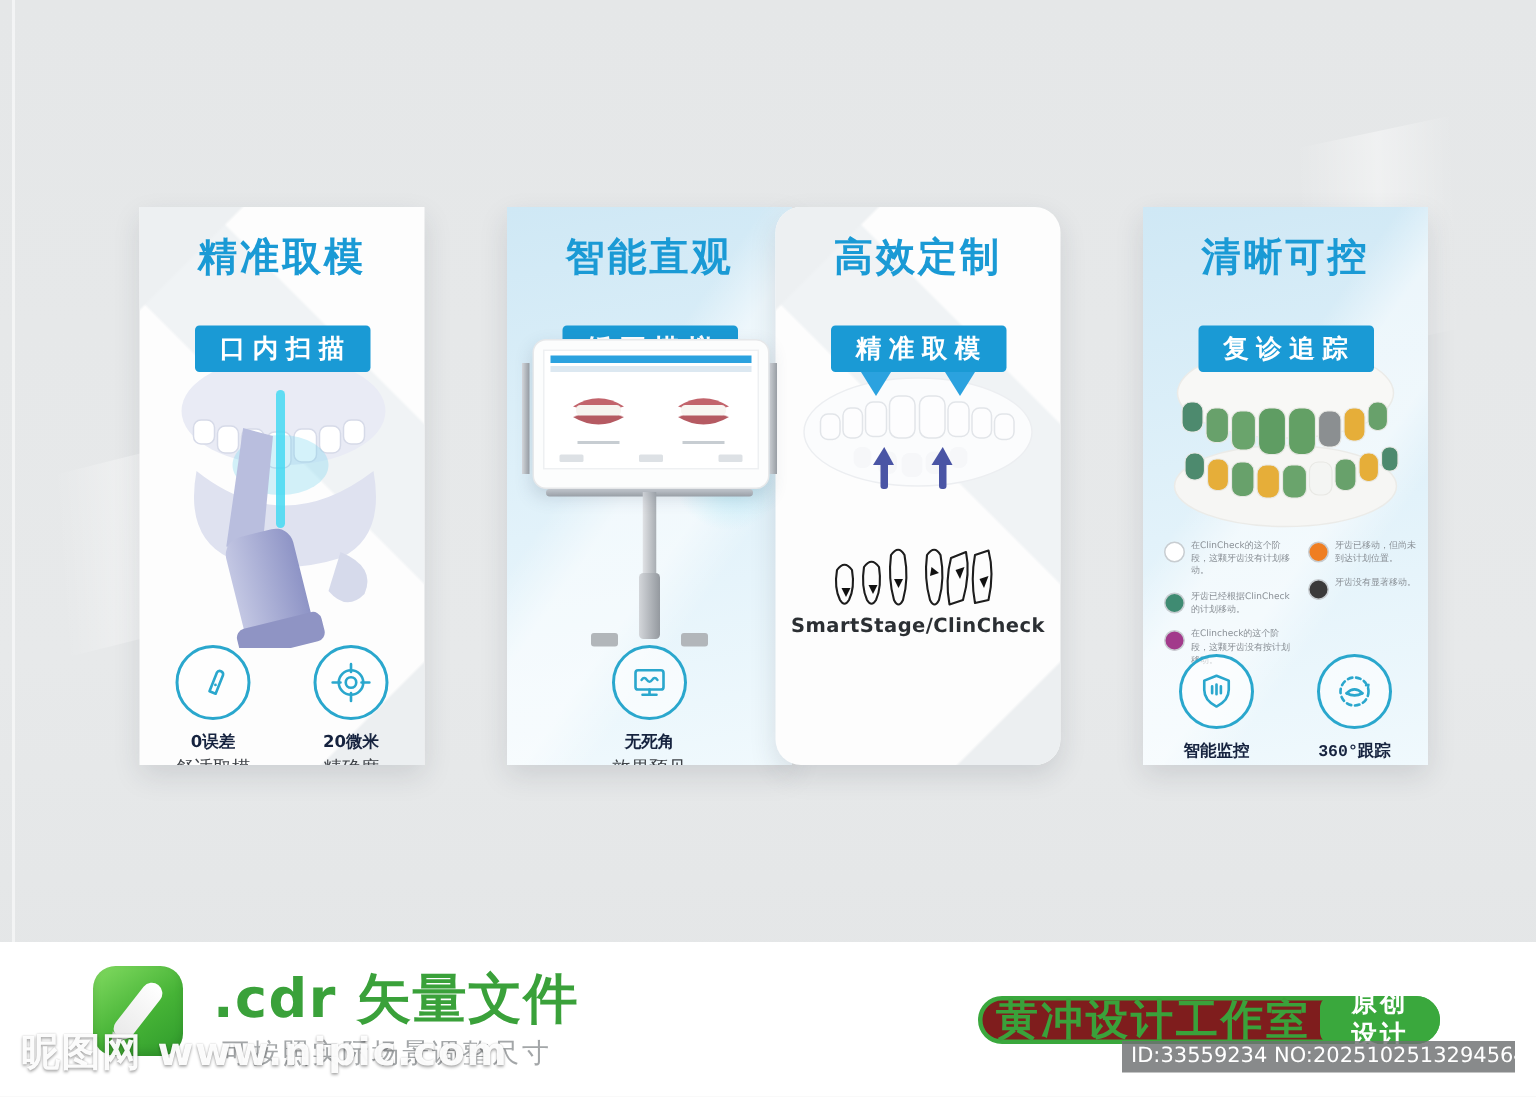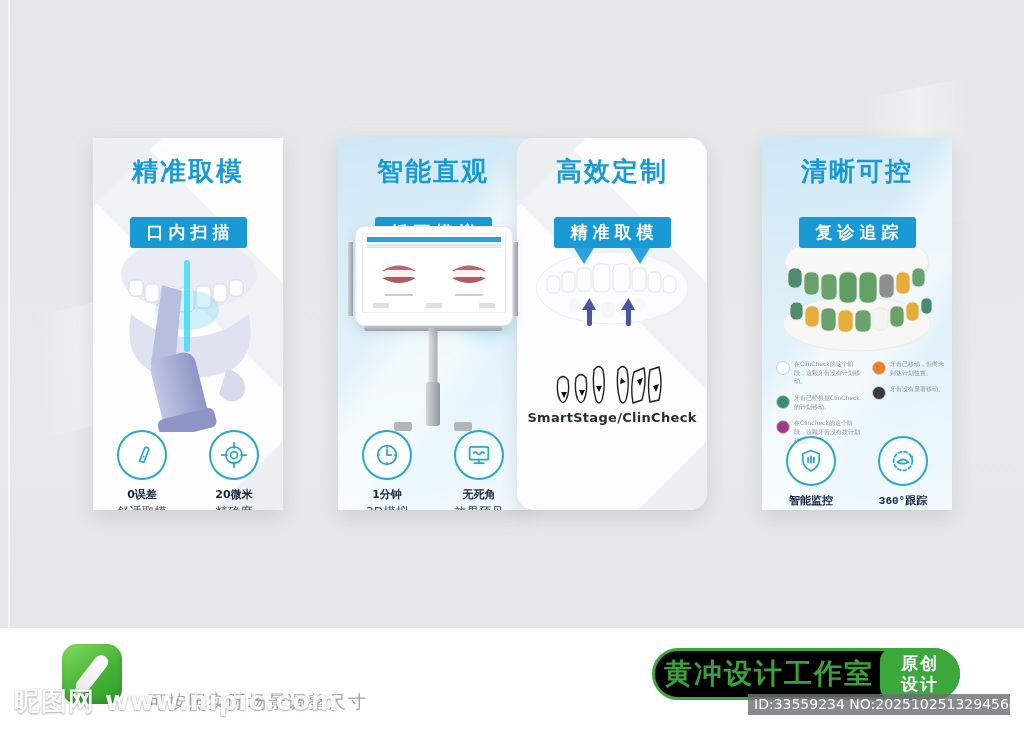--- a/index.html
+++ b/index.html
@@ -82,22 +82,22 @@
   .cdr-icon{position:absolute;left:62px;top:16px;width:60px;height:60px;border-radius:15px;
     background:linear-gradient(145deg,#82db61 0%,#46b336 55%,#2f9b2c 100%);box-shadow:inset 0 -3px 6px rgba(0,0,0,.12);}
   .pen{position:absolute;left:23px;top:8px;width:14px;height:44px;background:linear-gradient(#fff,#e9e9e9);
     border-radius:7px;transform:rotate(38deg);}
   .pen::after{content:"";position:absolute;left:2px;bottom:-7px;border-left:5px solid transparent;
     border-right:5px solid transparent;border-top:8px solid #cfcfcf;}
   .cdr-title{position:absolute;left:142px;top:14px;font-size:36px;font-weight:900;color:#3aa13a;letter-spacing:1px;}
   .cdr-sub{position:absolute;left:148px;top:62px;font-size:18px;color:#a3a6a8;letter-spacing:2px;}
   .watermark{position:absolute;left:14px;top:56px;font-size:26px;font-weight:800;color:rgba(255,255,255,.96);
     text-shadow:0 1px 2px rgba(0,0,0,.30),0 0 1px rgba(0,0,0,.22);letter-spacing:1px;z-index:3;}
-  .studio-pill{position:absolute;left:652px;top:20px;width:308px;height:52px;border:3px solid #3aa83d;
-    border-radius:28px;background:#000000;box-sizing:border-box;}
+  .studio-pill{position:absolute;left:652px;top:36px;width:308px;height:32px;border:3px solid #3aa83d;
+    border-radius:28px;background:#7f1d1d;box-sizing:border-box;}
   .studio-name{position:absolute;left:0;top:0;bottom:0;width:228px;display:flex;align-items:center;justify-content:center;
     font-size:28px;font-weight:800;color:#3aa13a;letter-spacing:2px;}
   .orig-badge{position:absolute;right:-3px;top:-3px;bottom:-3px;width:80px;background:#3aa83d;
     border-radius:14px 28px 28px 14px;display:flex;flex-direction:column;align-items:center;justify-content:center;
     color:#fff;font-size:17px;font-weight:700;line-height:1.25;letter-spacing:2px;}
   .id-bar{position:absolute;left:748px;top:66px;width:262px;height:21px;background:rgba(110,112,114,.82);
     color:#fff;font-size:14px;line-height:21px;padding-left:6px;box-sizing:border-box;z-index:4;white-space:nowrap;}
 </style>
 </head>
 <body>
@@ -197,31 +197,20 @@
           <div class="sbtn"></div>
           <div class="sbtn"></div>
           <div class="sbtn"></div>
         </div>
       </div>
     </div>
     <div class="features">
       <div class="feature">
         <div class="fcircle">
           <svg viewBox="0 0 24 24">
-              <circle cx="12" cy="12" r="8"></circle>
-              <path d="M12 12 V7 M12 12 L15.6 12"></path>
-            <path d="M12 4.6 v1 M12 18.4 v1 M4.6 12 h1 M18.4 12 h1" stroke-width="1.2"></path>
-            </svg>
-        </div>
-        <div class="ftitle">1分钟</div>
-        <div class="fsub">3D模拟</div>
-      </div>
-      <div class="feature">
-        <div class="fcircle">
-          <svg viewBox="0 0 24 24">
               <rect x="4" y="5" width="16" height="11" rx="1.5"></rect>
             <path d="M7.5 10.5 q1.5 -2.2 3 0 t3 0 t3 0"></path>
               <path d="M12 16 v3 M8 19 h8"></path>
             </svg>
         </div>
         <div class="ftitle">无死角</div>
         <div class="fsub">效果预见</div>
       </div>
     </div>
   </div>
@@ -363,20 +352,21 @@
         <div class="ftitle">360°跟踪</div>
 
       </div>
     </div>
   </div>
 
   <div class="footer">
     <div class="cdr-icon">
       <div class="pen"></div>
     </div>
+    <div class="cdr-title">.cdr 矢量文件</div>
     <div class="cdr-sub">可按照实际场景调整尺寸</div>
     <div class="watermark">昵图网 www.nipic.com</div>
     <div class="studio-pill">
       <div class="studio-name">黄冲设计工作室</div>
       <div class="orig-badge">
         <span>原创</span>
         <span>设计</span>
       </div>
     </div>
     <div class="id-bar">ID:33559234 NO:20251025132945644100</div>

